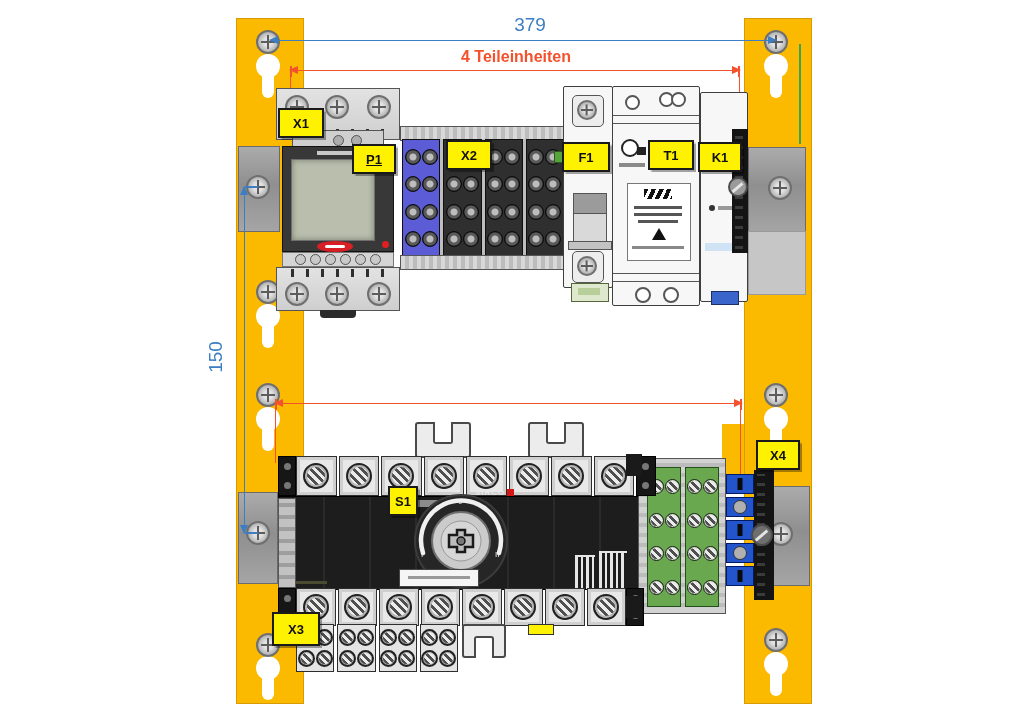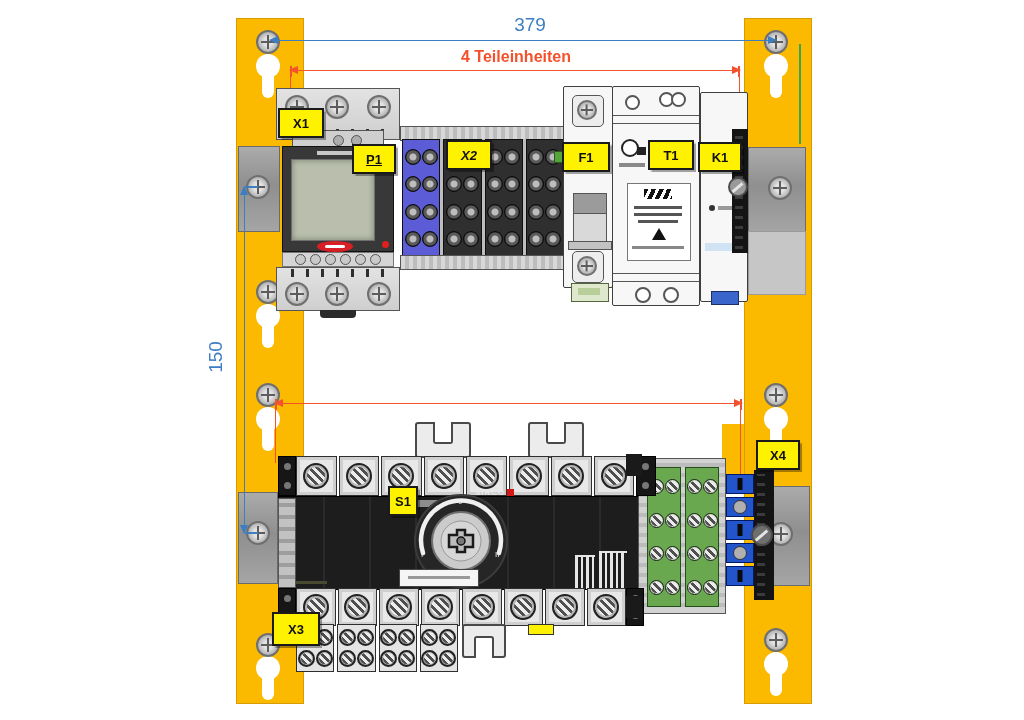--- a/index.html
+++ b/index.html
@@ -261,21 +261,21 @@
           <i class="dscrew"></i>
           <i class="dscrew"></i>
           <i class="dscrew"></i>
           <i class="dscrew"></i>
           <i class="dscrew"></i>
           <i class="dscrew"></i>
         </div>
     </div>
     <div class="railstrip" style="left:0;top:129px;width:166px;height:15px;"></div>
   </div>
-  <div class="tag" style="left:446px;top:140px;width:42px;height:26px;font-style:italic;">X2</div>
+  <div class="tag" style="left:446px;top:140px;width:42px;height:26px;">X2</div>
 
   <div class="comp white-mod" style="left:563px;top:86px;width:50px;height:202px;">
     <div class="term-sq" style="left:8px;top:8px;">
       <div class="cscrew sm" style="left:4px;top:4px;"></div>
     </div>
     <div class="bar" style="left:-10px;top:64px;width:11px;height:10px;background:#56a43c;border:1px solid #2c5a1e;"></div>
     <div class="small-text" style="left:5px;top:65px;font-size:18px;">B6</div>
     <div class="bar" style="left:9px;top:106px;width:32px;height:20px;background:#9b9b9b;border:1px solid #555;"></div>
     <div class="bar" style="left:9px;top:126px;width:32px;height:28px;background:#d9d9d9;border:1px solid #555;"></div>
     <div class="bar" style="left:4px;top:154px;width:42px;height:7px;background:#c2c2c2;border:1px solid #555;"></div>

